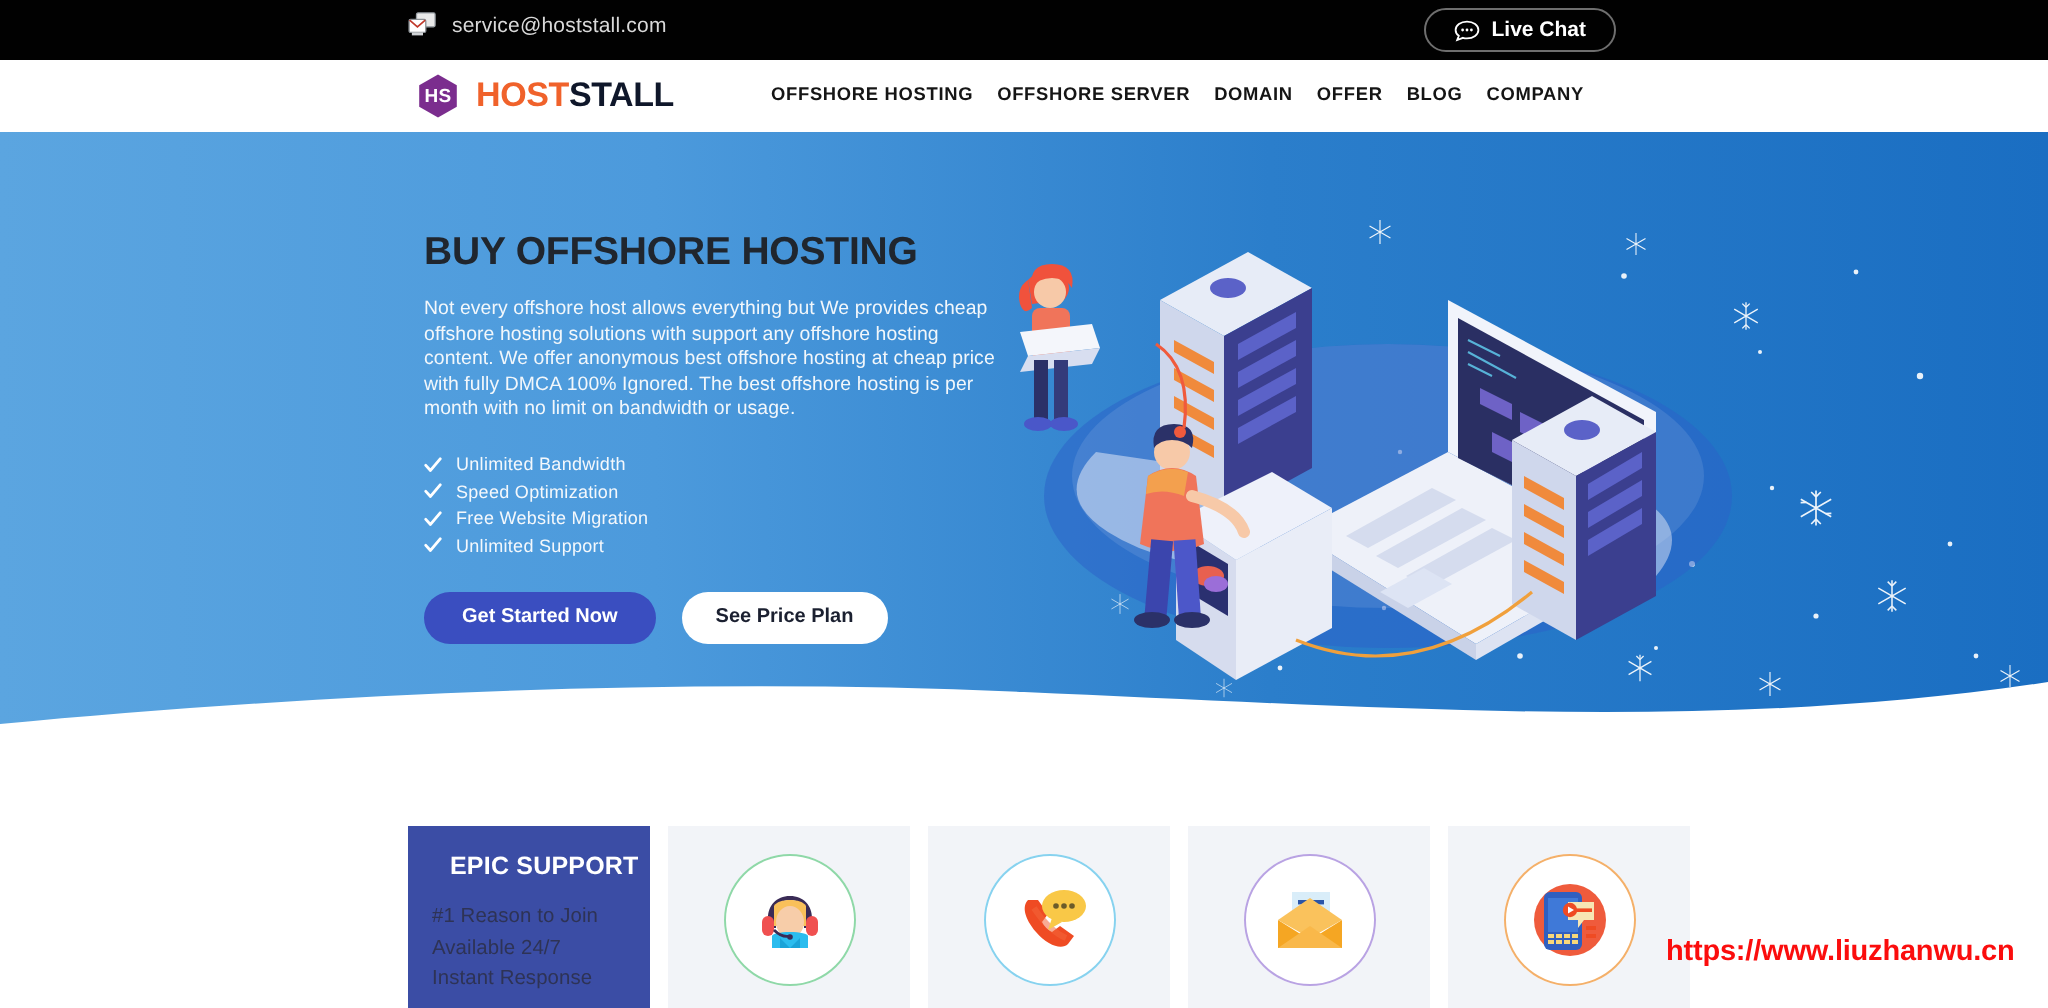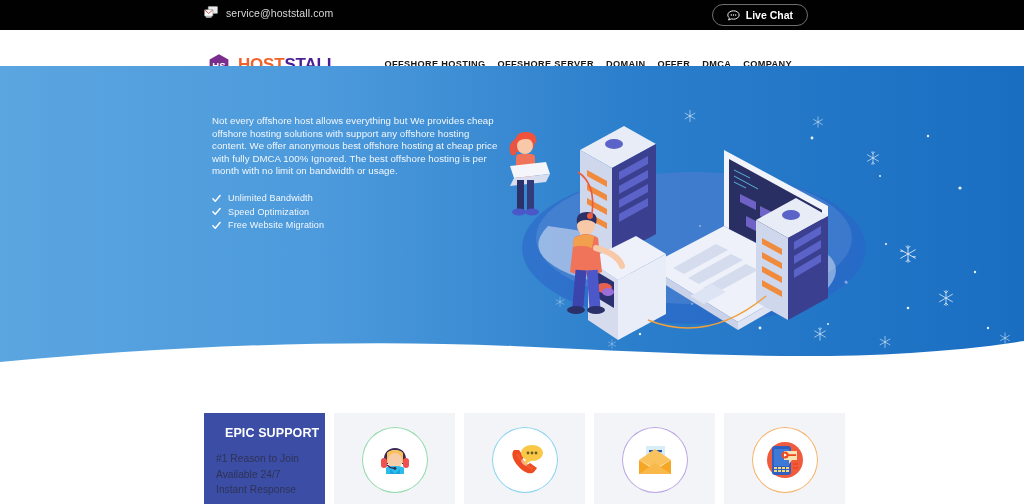--- a/index.html
+++ b/index.html
@@ -35,39 +35,39 @@
   .tb-btn {
     height: 22px; border: 1px solid #6e6e6e; border-radius: 11px;
     color: #ffffff; font-size: 10.5px; font-weight: 600;
     display: flex; align-items: center; gap: 6px;
     padding: 0 14px; background: transparent; white-space: nowrap;
   }
   .tb-btn svg { display:block; }
 
   
   .header {
-    position: absolute; left: 0; top: 47px; width: 1024px; height: 36px;
+    position: absolute; left: 0; top: 30px; width: 1024px; height: 36px;
     background: #ffffff;
   }
   .logo {
     position: absolute; left: 207px; top: 6px;
     display: flex; align-items: center; gap: 7px;
   }
   .logo-hex {
     width: 24px; height: 24px; position: relative;
   }
   .logo-hex svg { display:block; }
   .logo-hex span {
     position: absolute; left: 0; top: 0; width: 24px; height: 24px;
     display: flex; align-items: center; justify-content: center;
     color: #ffffff; font-size: 9.5px; font-weight: 700; letter-spacing: .2px;
   }
   .logo-word { font-size: 17px; font-weight: 800; letter-spacing: -.2px; }
   .logo-host { color: #f0622b; }
-  .logo-stall { color: #4c1d95; }
+  .logo-stall { color: #0f172a; }
 
   .nav {
     position: absolute; right: 232px; top: 12px;
     display: flex; gap: 12px; 
   }
   .nav a {
     color: #151515; font-size: 9.2px; font-weight: 700;
     letter-spacing: .35px; text-decoration: none; white-space: nowrap;
   }
 
@@ -192,21 +192,21 @@
         <span>HS</span>
       </span>
       <span class="logo-word"><span class="logo-host">HOST</span><span class="logo-stall">STALL</span></span>
     </div>
 
     <nav class="nav">
       <a href="#">OFFSHORE HOSTING</a>
       <a href="#">OFFSHORE SERVER</a>
       <a href="#">DOMAIN</a>
       <a href="#">OFFER</a>
-      <a href="#">DMCA</a>
+      <a href="#">BLOG</a>
       <a href="#">COMPANY</a>
     </nav>
   </div>
 
   <div class="hero">
 
     <svg class="hero-bg" viewBox="0 0 1024 300" preserveAspectRatio="none">
       <defs>
         <linearGradient id="heroGrad" x1="0" y1="0" x2="1" y2="0">
           <stop offset="0%" stop-color="#5ba5e0"></stop>
@@ -391,20 +391,21 @@
         <ellipse cx="88" cy="212" rx="9" ry="4" fill="#2b3168"></ellipse>
         <ellipse cx="108" cy="212" rx="9" ry="4" fill="#2b3168"></ellipse>
       </g>
 
       <path d="M104 116 q4 -30 -14 -42" stroke="#f05a3c" stroke-width="1.6" fill="none"></path>
       <path d="M160 222 q60 24 118 -24" stroke="#f0a03c" stroke-width="1.6" fill="none"></path>
       <circle cx="102" cy="118" r="3" fill="#f05a3c"></circle>
     </svg>
 
     <div class="hero-content">
+      <div class="hero-title">BUY OFFSHORE HOSTING</div>
       <div class="hero-desc">Not every offshore host allows everything but We provides cheap offshore hosting solutions with support any offshore hosting content. We offer anonymous best offshore hosting at cheap price with fully DMCA 100% Ignored. The best offshore hosting is per month with no limit on bandwidth or usage.</div>
 
       <div class="hero-list">
         <div class="hero-li">
           <span>
               <svg class="check" viewBox="0 0 10 10">
                 <path d="M1 5.2 L3.6 8 L9 1.6" stroke="#ffffff" stroke-width="1.6" fill="none" stroke-linecap="round" stroke-linejoin="round"></path>
               </svg>
             </span>
           <span class="hero-li-text">Unlimited Bandwidth</span>
@@ -418,22 +419,34 @@
           <span class="hero-li-text">Speed Optimization</span>
         </div>
         <div class="hero-li">
           <span>
               <svg class="check" viewBox="0 0 10 10">
                 <path d="M1 5.2 L3.6 8 L9 1.6" stroke="#ffffff" stroke-width="1.6" fill="none" stroke-linecap="round" stroke-linejoin="round"></path>
               </svg>
             </span>
           <span class="hero-li-text">Free Website Migration</span>
         </div>
-      </div>
-
+        <div class="hero-li">
+          <span>
+              <svg class="check" viewBox="0 0 10 10">
+                <path d="M1 5.2 L3.6 8 L9 1.6" stroke="#ffffff" stroke-width="1.6" fill="none" stroke-linecap="round" stroke-linejoin="round"></path>
+              </svg>
+            </span>
+          <span class="hero-li-text">Unlimited Support</span>
+        </div>
+      </div>
+
+      <div class="hero-btns">
+        <button class="btn-primary">Get Started Now</button>
+        <button class="btn-secondary">See Price Plan</button>
+      </div>
     </div>
   </div>
 
   <div class="cards">
 
     <div class="card epic">
       <div class="epic-title">EPIC SUPPORT</div>
       <div class="epic-line">#1 Reason to Join</div>
       <div class="epic-line">Available 24/7</div>
       <div class="epic-line">Instant Response</div>
@@ -511,14 +524,15 @@
           <g fill="#ef4b23">
             <rect x="30" y="25" width="5" height="2"></rect>
             <rect x="30" y="29" width="5" height="2"></rect>
           </g>
         </svg>
       </div>
 
     </div>
   </div>
 
+  <div class="watermark">https://www.liuzhanwu.cn</div>
 
 </div>
 
 </body></html>

